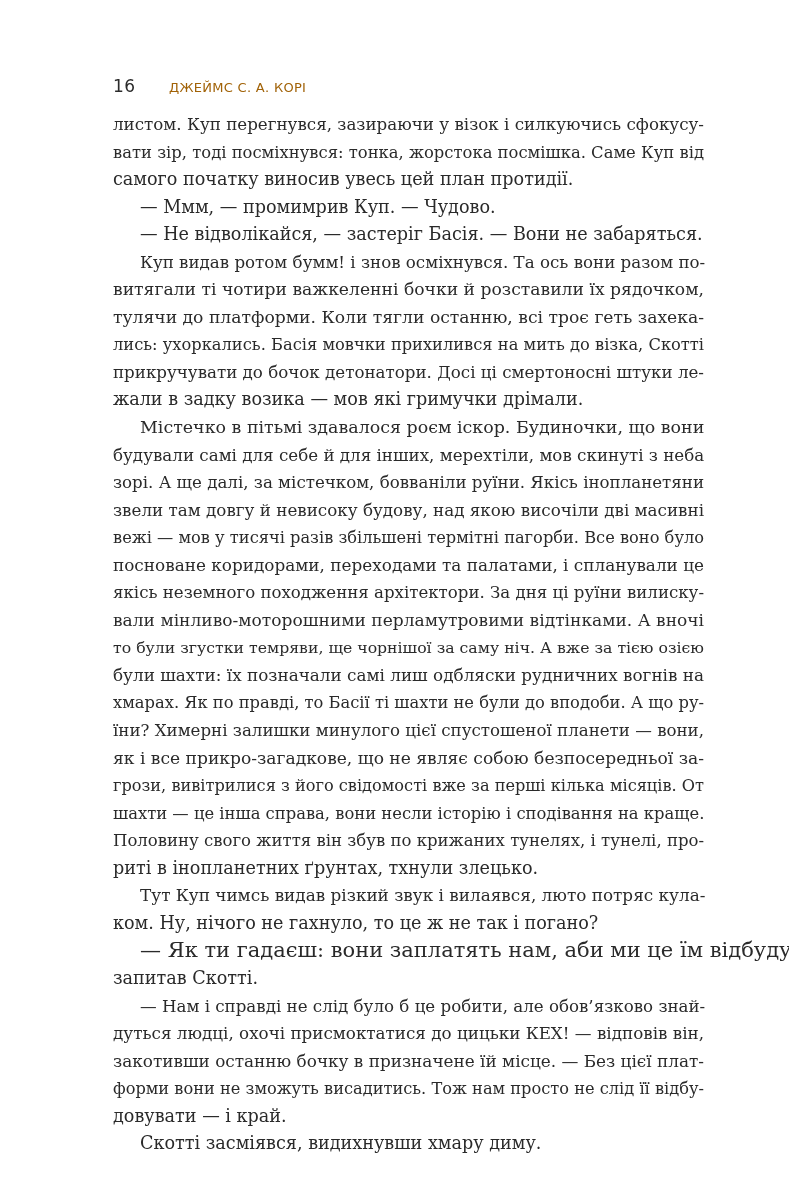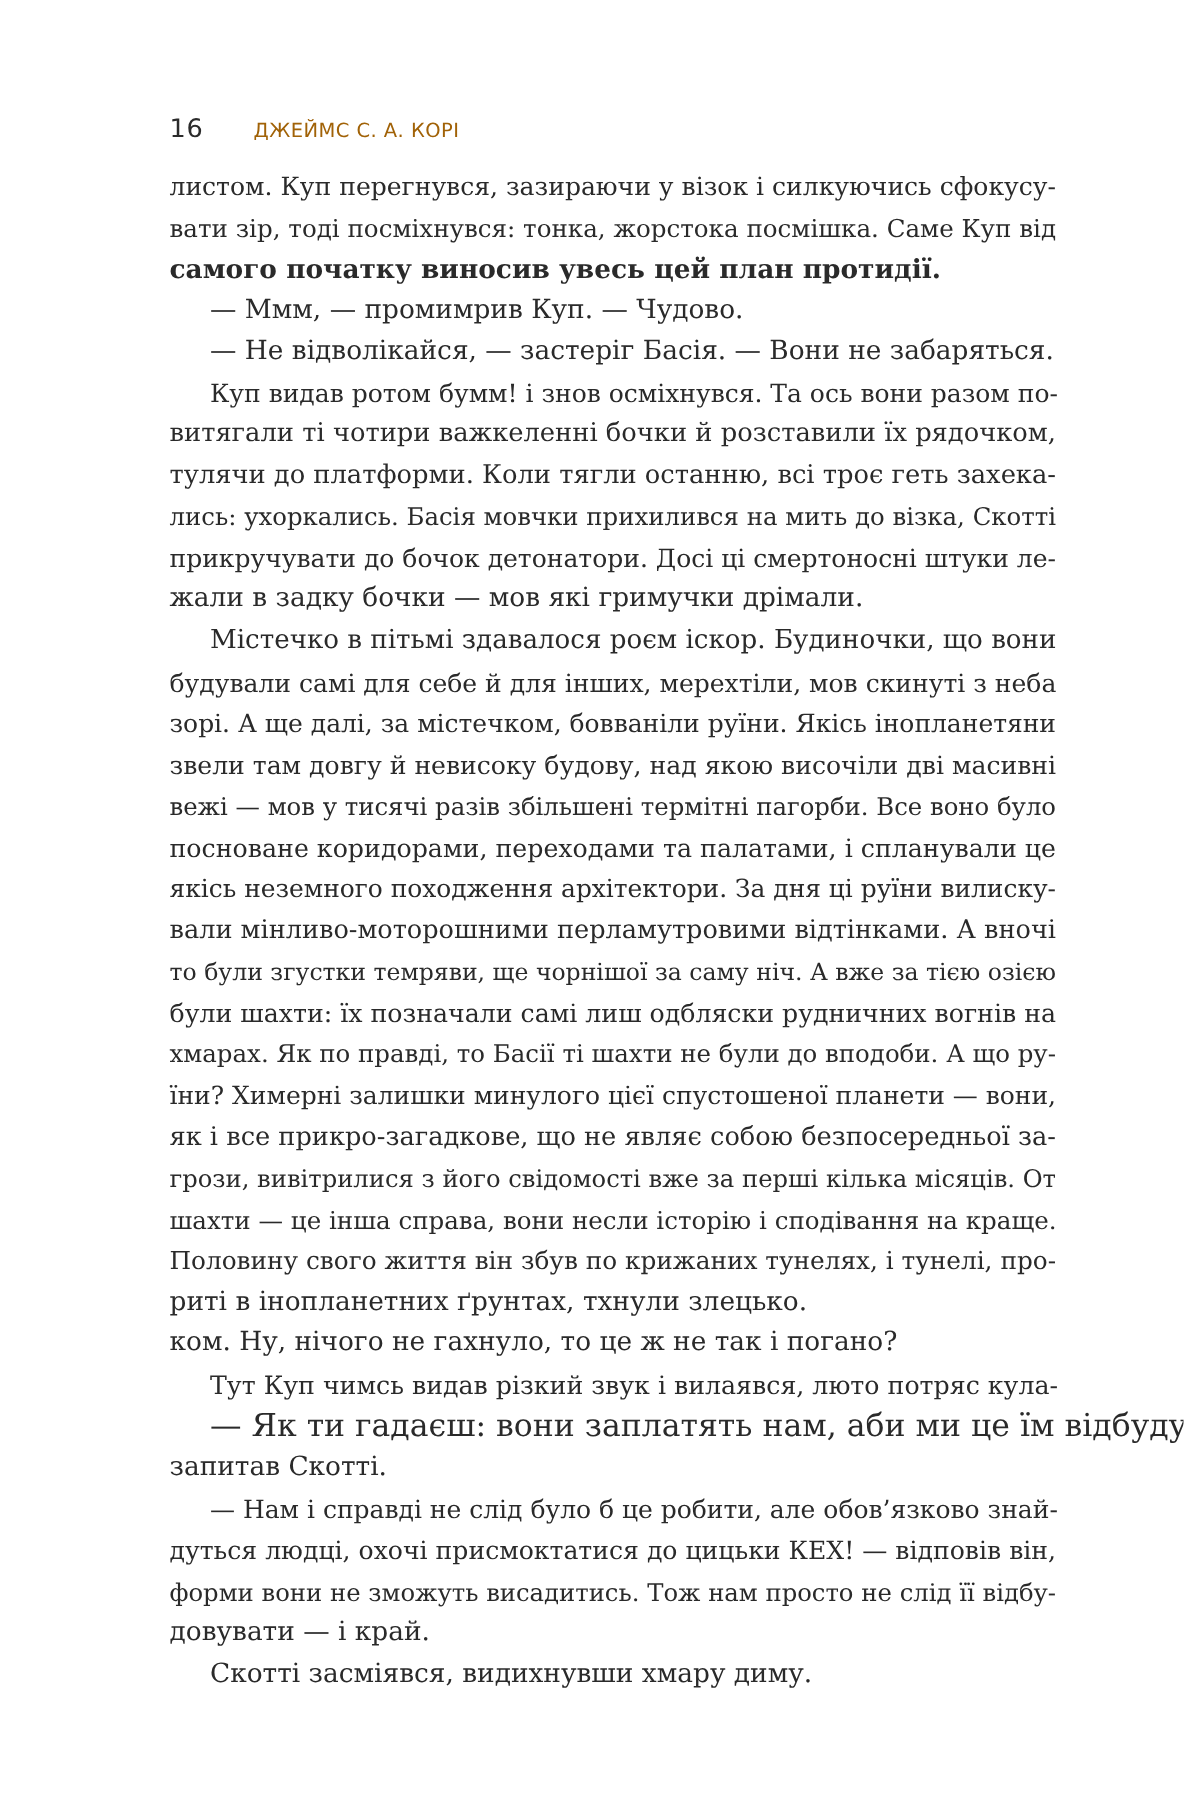--- a/index.html
+++ b/index.html
@@ -17,49 +17,50 @@
 <body>
 
 <div class="page">
   <div class="running-head">
     <span class="page-number">16</span>
     <span class="author">ДЖЕЙМС С. А. КОРІ</span>
   </div>
   <div class="body-text" id="body-text">
       <span class="line" style="white-space: nowrap; font-size: 16.7px;">листом. Куп перегнувся, зазираючи у візок і силкуючись сфокусу-</span>
       <span class="line" style="white-space: nowrap; font-size: 16.38px;">вати зір, тоді посміхнувся: тонка, жорстока посмішка. Саме Куп від</span>
-      <span class="line last" style="white-space: nowrap; font-weight: bold;">самого початку виносив увесь цей план протидії.</span>
+      <span class="line last" style="white-space: nowrap;">самого початку виносив увесь цей план протидії.</span>
       <span class="line indent last" style="white-space: nowrap;">— Ммм, — промимрив Куп. — Чудово.</span>
       <span class="line indent last" style="white-space: nowrap;">— Не відволікайся, — застеріг Басія. — Вони не забаряться.</span>
       <span class="line indent" style="white-space: nowrap; font-size: 16.67px;">Куп видав ротом бумм! і знов осміхнувся. Та ось вони разом по-</span>
       <span class="line" style="white-space: nowrap; font-size: 17.17px;">витягали ті чотири важкеленні бочки й розставили їх рядочком,</span>
       <span class="line" style="white-space: nowrap; font-size: 17.17px;">тулячи до платформи. Коли тягли останню, всі троє геть захека-</span>
       <span class="line" style="white-space: nowrap; font-size: 16.26px;">лись: ухоркались. Басія мовчки прихилився на мить до візка, Скотті</span>
       <span class="line" style="white-space: nowrap; font-size: 16.68px;">прикручувати до бочок детонатори. Досі ці смертоносні штуки ле-</span>
-      <span class="line last" style="white-space: nowrap;">жали в задку бочки — мов які гримучки дрімали.</span>
+      <span class="line last" style="white-space: nowrap;">жали в задку возика — мов які гримучки дрімали.</span>
       <span class="line indent" style="white-space: nowrap; font-size: 17.43px;">Містечко в пітьмі здавалося роєм іскор. Будиночки, що вони</span>
       <span class="line" style="white-space: nowrap; font-size: 16.69px;">будували самі для себе й для інших, мерехтіли, мов скинуті з неба</span>
       <span class="line" style="white-space: nowrap; font-size: 16.65px;">зорі. А ще далі, за містечком, бовваніли руїни. Якісь інопланетяни</span>
       <span class="line" style="white-space: nowrap; font-size: 16.73px;">звели там довгу й невисоку будову, над якою височіли дві масивні</span>
       <span class="line" style="white-space: nowrap; font-size: 16.23px;">вежі — мов у тисячі разів збільшені термітні пагорби. Все воно було</span>
       <span class="line" style="white-space: nowrap; font-size: 16.85px;">посноване коридорами, переходами та палатами, і спланували це</span>
       <span class="line" style="white-space: nowrap; font-size: 16.6px;">якісь неземного походження архітектори. За дня ці руїни вилиску-</span>
       <span class="line" style="white-space: nowrap; font-size: 17.06px;">вали мінливо-моторошними перламутровими відтінками. А вночі</span>
       <span class="line" style="white-space: nowrap; font-size: 15.7px;">то були згустки темряви, ще чорнішої за саму ніч. А вже за тією озією</span>
       <span class="line" style="white-space: nowrap; font-size: 16.81px;">були шахти: їх позначали самі лиш одбляски рудничних вогнів на</span>
       <span class="line" style="white-space: nowrap; font-size: 16.31px;">хмарах. Як по правді, то Басії ті шахти не були до вподоби. А що ру-</span>
       <span class="line" style="white-space: nowrap; font-size: 16.65px;">їни? Химерні залишки минулого цієї спустошеної планети — вони,</span>
       <span class="line" style="white-space: nowrap; font-size: 17.1px;">як і все прикро-загадкове, що не являє собою безпосередньої за-</span>
       <span class="line" style="white-space: nowrap; font-size: 16.17px;">грози, вивітрилися з його свідомості вже за перші кілька місяців. От</span>
       <span class="line" style="white-space: nowrap; font-size: 16.36px;">шахти — це інша справа, вони несли історію і сподівання на краще.</span>
       <span class="line" style="white-space: nowrap; font-size: 16.51px;">Половину свого життя він збув по крижаних тунелях, і тунелі, про-</span>
       <span class="line last" style="white-space: nowrap;">риті в інопланетних ґрунтах, тхнули злецько.</span>
+      <span class="line indent" style="white-space: nowrap; font-size: 16.83px;">Тут Куп чимсь видав різкий звук і вилаявся, люто потряс кула-</span>
       <span class="line last" style="white-space: nowrap;">ком. Ну, нічого не гахнуло, то це ж не так і погано?</span>
-      <span class="line indent" style="white-space: nowrap; font-size: 16.83px;">Тут Куп чимсь видав різкий звук і вилаявся, люто потряс кула-</span>
       <span class="line indent" style="white-space: nowrap; font-size: 21px;">— Як ти гадаєш: вони заплатять нам, аби ми це їм відбудували? —</span>
       <span class="line last" style="white-space: nowrap;">запитав Скотті.</span>
       <span class="line indent" style="white-space: nowrap; font-size: 16.67px;">— Нам і справді не слід було б це робити, але обов’язково знай-</span>
       <span class="line" style="white-space: nowrap; font-size: 16.74px;">дуться людці, охочі присмоктатися до цицьки КЕХ! — відповів він,</span>
+      <span class="line" style="white-space: nowrap; font-size: 16.85px;">закотивши останню бочку в призначене їй місце. — Без цієї плат-</span>
       <span class="line" style="white-space: nowrap; font-size: 16.21px;">форми вони не зможуть висадитись. Тож нам просто не слід її відбу-</span>
       <span class="line last" style="white-space: nowrap;">довувати — і край.</span>
       <span class="line indent last" style="white-space: nowrap;">Скотті засміявся, видихнувши хмару диму.</span>
     </div>
 </div>
 
 </body></html>

